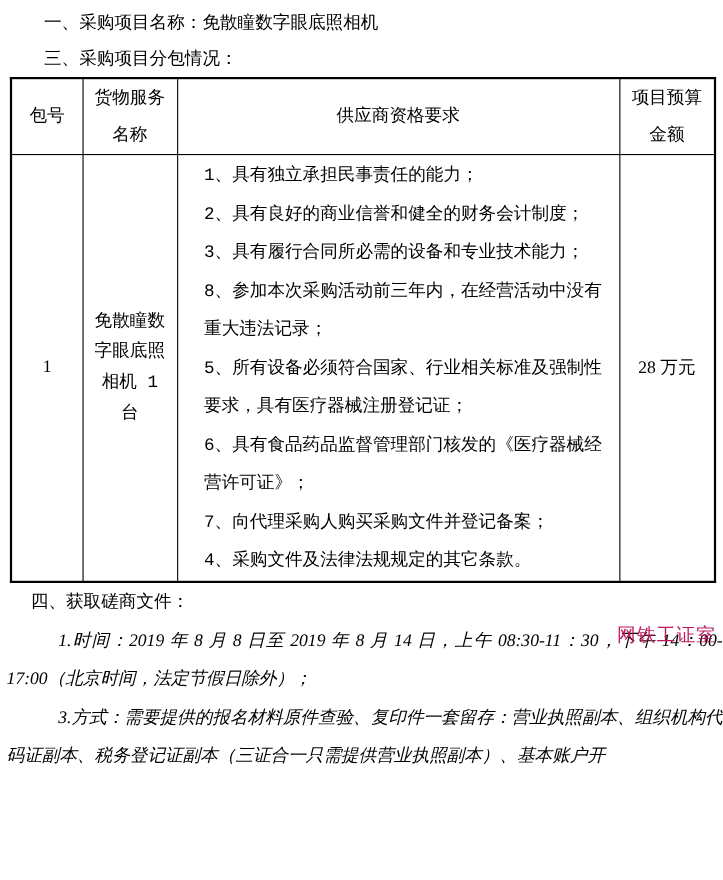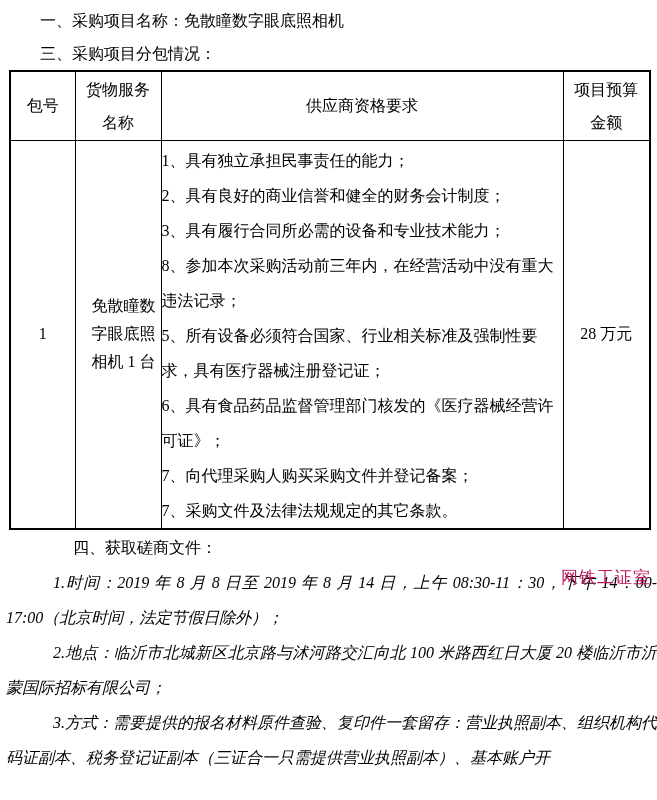--- a/index.html
+++ b/index.html
@@ -30,29 +30,28 @@
   table.procurement th,
   table.procurement td {
     border:1px solid #000;
     font-weight:normal;
   }
   tr.header-row { height:69px; }
   tr.body-row   { height:378px; }
   th { vertical-align:middle; }
   th span { display:block; line-height:33px; }
   td.cell-package { text-align:center; vertical-align:middle; }
-  td.cell-goods   { text-align:right; vertical-align:middle; padding:16px 5px; line-height:28px; }
-  td.cell-reqs    { vertical-align:top; padding:2px 8px 0 0; }
+  td.cell-goods   { text-align:center; vertical-align:middle; padding:16px 5px; line-height:28px;font-family:Liberation Mono, monospace; }
+  td.cell-reqs    { vertical-align:top; padding:2px 8px 0 24px;font-family:Liberation Mono, monospace; }
   td.cell-reqs p  { line-height:35px; }
   td.cell-budget  { text-align:center; vertical-align:middle; }
 
   .section-heading {
     padding-left:28px;
     line-height:35px;
-    margin-left:45px;
   }
   .section-para {
     padding:0 0 0 6px;
     text-indent:47px;
     line-height:35px;
     text-align:justify;
     font-style:italic;
   }
 
   .watermark {
@@ -103,27 +102,26 @@
         <td class="cell-package">1</td>
         <td class="cell-goods">免散瞳数字眼底照相机 1 台</td>
         <td class="cell-reqs">
           <p>1、具有独立承担民事责任的能力；</p>
           <p>2、具有良好的商业信誉和健全的财务会计制度；</p>
           <p>3、具有履行合同所必需的设备和专业技术能力；</p>
           <p>8、参加本次采购活动前三年内，在经营活动中没有重大违法记录；</p>
           <p>5、所有设备必须符合国家、行业相关标准及强制性要求，具有医疗器械注册登记证；</p>
           <p>6、具有食品药品监督管理部门核发的《医疗器械经营许可证》；</p>
           <p>7、向代理采购人购买采购文件并登记备案；</p>
-          <p>7、采购文件及法律法规规定的其它条款。</p>
+          <p>4、采购文件及法律法规规定的其它条款。</p>
         </td>
         <td class="cell-budget">28 万元</td>
       </tr>
     </tbody>
   </table>
 
   <p class="section-heading">四、获取磋商文件：</p>
   <p class="section-para">1.时间：2019 年 8 月 8 日至 2019 年 8 月 14 日，上午 08:30-11：30，下午 14：00-17:00（北京时间，法定节假日除外）；</p>
-  <p class="section-para">2.地点：临沂市北城新区北京路与沭河路交汇向北 100 米路西红日大厦 20 楼临沂市沂蒙国际招标有限公司；</p>
   <p class="section-para">3.方式：需要提供的报名材料原件查验、复印件一套留存：营业执照副本、组织机构代码证副本、税务登记证副本（三证合一只需提供营业执照副本）、基本账户开</p>
 
   <div class="watermark">网铁工证室</div>
 
 </div>
 
 </body></html>

